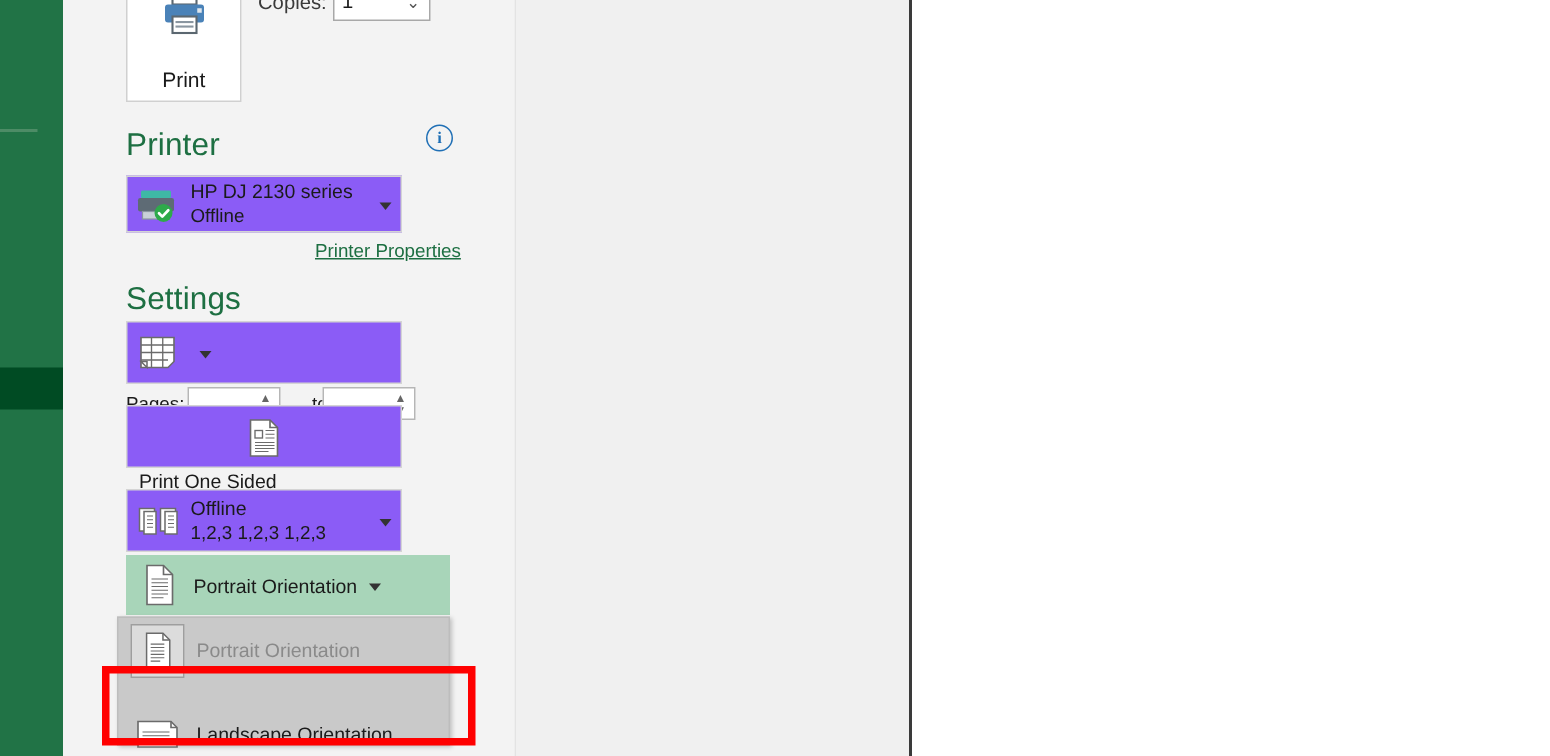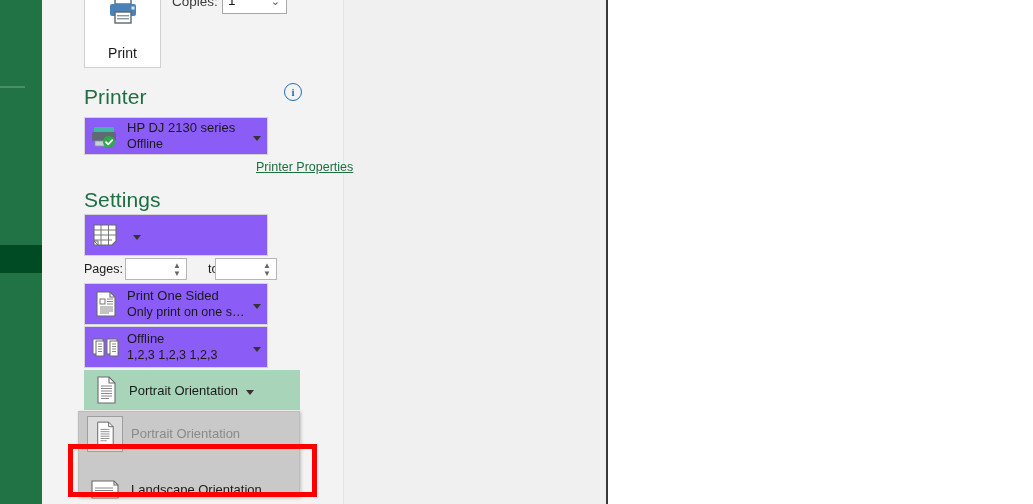--- a/index.html
+++ b/index.html
@@ -67,26 +67,26 @@
   .combo .txt{flex:1;min-width:0;}
   .combo .t1{font-size:13px;color:#1a1a1a;line-height:16px;white-space:nowrap;}
   .combo .t2{font-size:12.5px;color:#1a1a1a;line-height:16px;white-space:nowrap;
              overflow:hidden;text-overflow:ellipsis;}
   .combo .caret{flex:0 0 20px;text-align:center;}
   .caret-g{display:inline-block;width:0;height:0;border-left:4.5px solid transparent;
            border-right:4.5px solid transparent;border-top:5px solid #333;}
 
   #c-printer{top:117px;height:38px;}
   #c-sheets{top:214px;height:42px;}
-  #c-sides{top:283px;height:42px;}
+  #c-sides{top:270px;height:42px;flex-direction:column;}
   #c-collate{top:326px;height:42px;}
 
   .printer-props{
     position:absolute;left:210px;top:160px;font-size:12.5px;color:#1d6f42;
-    text-decoration:underline;cursor:pointer;margin-left:46px;
+    text-decoration:underline;cursor:pointer;
   }
 
   
   .pages-label{position:absolute;left:84px;top:262px;font-size:12.5px;color:#1a1a1a;text-align:center;}
   .spin{
     position:absolute;top:258px;width:62px;height:22px;border:1px solid #b6b6b6;
     background:#fff;box-sizing:border-box;
   }
   #spin-a{left:125px;}
   #spin-b{left:215px;}

